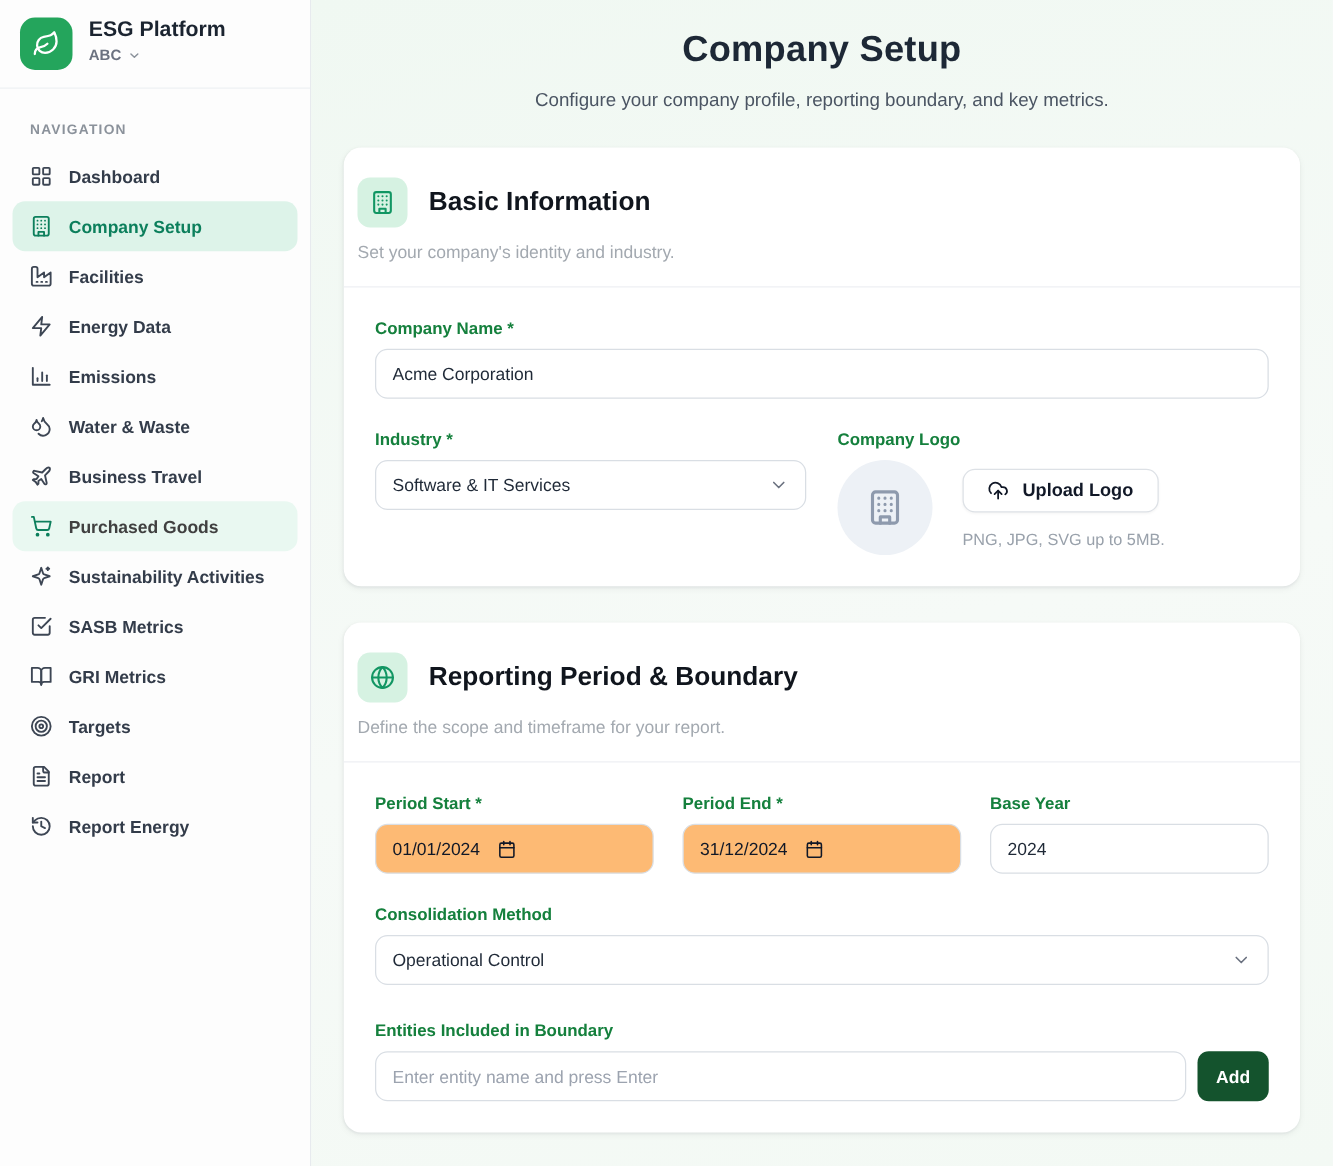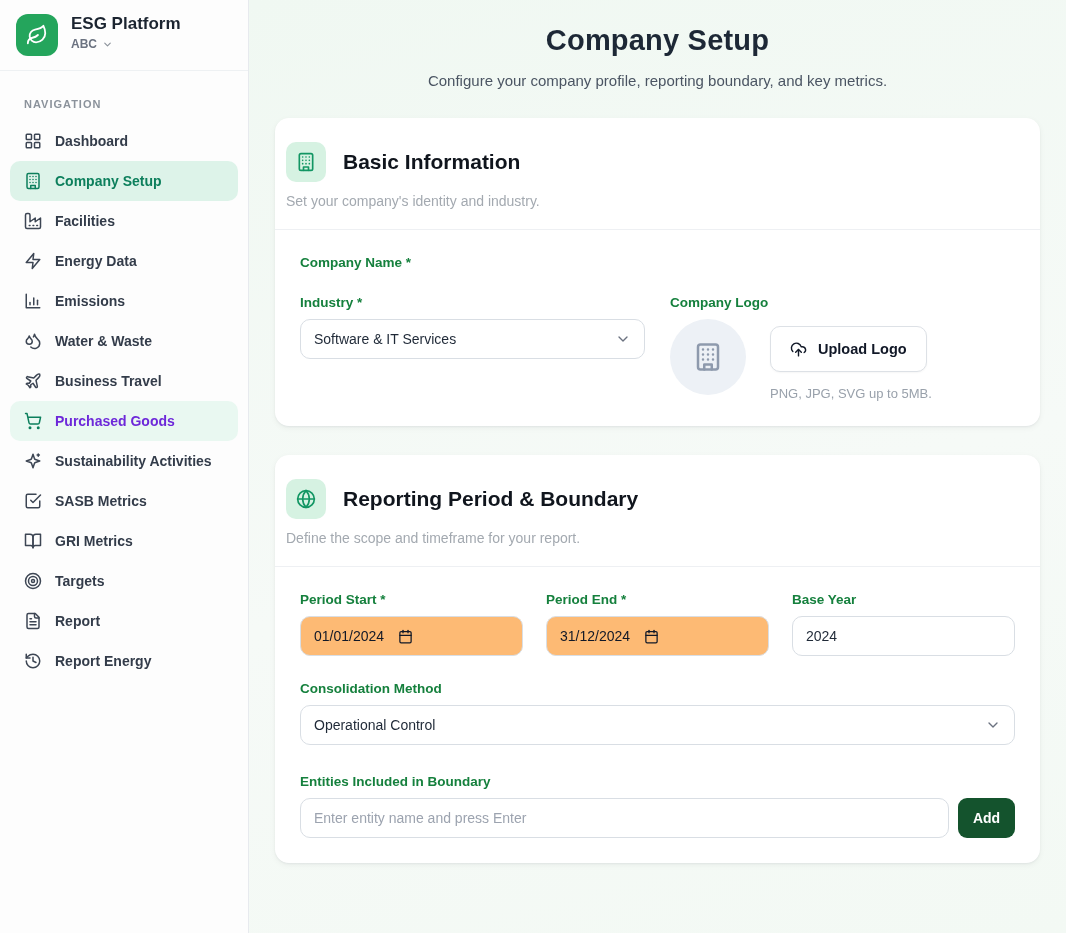--- a/index.html
+++ b/index.html
@@ -17,21 +17,21 @@
   .logo-box { width:42px; height:42px; border-radius:12px; background:#24a55c; color:#fff; display:flex; align-items:center; justify-content:center; flex:none; }
   .app-name { font-size:17px; font-weight:800; color:#1b2430; line-height:1.2; }
   .org-row { display:flex; align-items:center; gap:5px; font-size:12px; font-weight:600; color:#6b7280; margin-top:3px; cursor:pointer; }
   .org-row svg { color:#8b929b; }
   .nav-section-label { padding:27px 24px 11px; font-size:11px; font-weight:700; letter-spacing:1px; color:#8b929b; }
   .nav-list { padding:0 10px; }
   .nav-item { display:flex; align-items:center; gap:13px; height:40px; padding:0 14px; border-radius:10px; color:#333c4a; font-size:14px; font-weight:600; cursor:pointer; text-decoration:none; }
   .nav-icon { width:18px; height:18px; color:#3d4654; flex:none; }
   .nav-item.active { background:#ddf3e9; color:#0c7f5c; }
   .nav-item.active .nav-icon { color:#0c7f5c; }
-  .nav-item.highlighted { background:#e9f8f1; color:#6d28d9; }
+  .nav-item.highlighted { background:#e9f8f1; color:#404040; }
   .nav-item.highlighted .nav-icon { color:#0c7f5c; }
 
   
   .main { flex:1; background:linear-gradient(165deg,#f0f8f2 0%,#f6faf7 55%,#f3f9f4 100%); padding:24px 20px 0; overflow:hidden; }
   .content { width:765px; margin:0 auto; }
   .page-title { text-align:center; font-size:29px; font-weight:800; color:#1d2836; letter-spacing:.2px; }
   .page-subtitle { text-align:center; font-size:15px; color:#4b5563; margin-top:15px; }
 
   .card { background:#fff; border-radius:14px; box-shadow:0 1px 2px rgba(16,24,40,.05),0 2px 6px rgba(16,24,40,.05); margin-top:29px; }
   .card-header { padding:24px 11px 20px; border-bottom:1px solid #eef0f3; }
@@ -49,21 +49,21 @@
 
   .form-row-2 { display:grid; grid-template-columns:1fr 1fr; gap:25px; margin-top:25px; }
   .form-row-3 { display:grid; grid-template-columns:1fr 1fr 1fr; gap:23px; }
 
   .date-box { height:40px; border:1px solid #d9dee4; border-radius:10px; background:#fdba74; display:flex; align-items:center; gap:14px; padding:0 13px; font-size:14px; color:#111827; cursor:text; }
   .date-box svg { color:#111827; }
 
   .logo-setup { display:flex; align-items:flex-start; gap:24px; }
   .logo-circle { width:76px; height:76px; border-radius:50%; background:#edf1f6; color:#8e9aad; display:flex; align-items:center; justify-content:center; flex:none; }
   .upload-col { padding-top:7px; }
-  .upload-btn { display:inline-flex; align-items:center; gap:11px; height:46px; padding:4px 19px; border:1px solid #dde1e6; border-radius:10px; background:#fff; font-size:14.5px; font-weight:600; color:#111827; font-family:inherit; cursor:pointer; box-shadow:0 1px 2px rgba(0,0,0,.04); }
+  .upload-btn { display:inline-flex; align-items:center; gap:11px; height:35px; padding:4px 19px; border:1px solid #dde1e6; border-radius:10px; background:#fff; font-size:14.5px; font-weight:600; color:#111827; font-family:inherit; cursor:pointer; box-shadow:0 1px 2px rgba(0,0,0,.04); }
   .upload-hint { margin-top:14px; font-size:13px; color:#99a1ab; }
 
   .consolidation { margin-top:25px; }
   .entities { margin-top:29px; }
   .entity-row { display:flex; gap:9px; }
   .entity-row .text-input { flex:1; }
   .add-btn { width:57px; height:40px; background:#14532d; color:#fff; border:none; border-radius:9px; font-size:14px; font-weight:700; font-family:inherit; cursor:pointer; flex:none; }
 </style>
 </head>
 <body>
@@ -248,20 +248,21 @@
                 <path d="M8 6h.01M12 6h.01M16 6h.01M8 10h.01M12 10h.01M16 10h.01M8 14h.01M12 14h.01M16 14h.01"></path>
               </svg>
           </div>
           <h2 class="card-title">Basic Information</h2>
         </div>
         <p class="card-subtitle">Set your company's identity and industry.</p>
       </div>
       <div class="card-body">
         <div>
           <label class="field-label">Company Name *</label>
+          <input class="text-input" type="text" value="Acme Corporation" style="">
         </div>
         <div class="form-row-2">
           <div>
             <label class="field-label">Industry *</label>
             <div class="select-box">
               <span>Software &amp; IT Services</span>
               <span class="chev">
                 <svg width="16" height="16" viewBox="0 0 24 24" fill="none" stroke="currentColor" stroke-width="2" stroke-linecap="round" stroke-linejoin="round">
                     <path d="m6 9 6 6 6-6"></path>
                   </svg>

